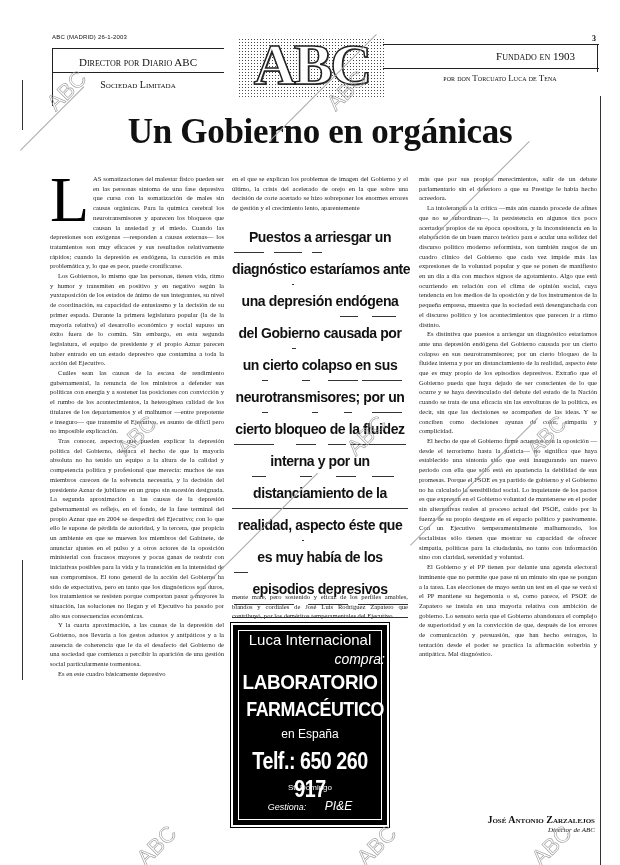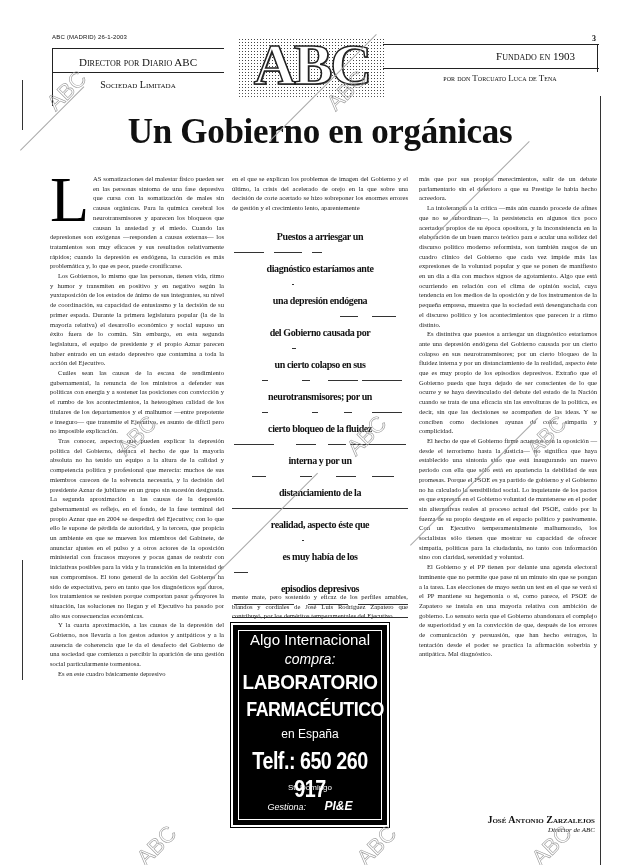--- a/index.html
+++ b/index.html
@@ -27,35 +27,35 @@
   .rule-left2 { left:22px; top:560px; height:120px; border-left:1px solid #333; }
   .headline { left:40px; top:112px; width:560px; text-align:center; font-size:35px; font-weight:bold; letter-spacing:-0.3px; }
   .col { font-size:6.6px; line-height:9.7px; text-align:justify; color:#222; }
   .col p { margin:0; text-indent:8px; }
   .col p.first { text-indent:0; }
   .col1 { left:50px; top:174px; width:174px; }
   .dropcap { float:left; font-size:64px; line-height:50px; margin:1px 4px 0 0; font-weight:normal; color:#000; }
   .col2top { left:232px; top:174px; width:176px; }
   .col3 { left:419px; top:174px; width:178px; }
   .pullquote { left:232px; top:228px; width:176px; text-align:center; }
-  .pq-line { font-size:10px; line-height:18px; font-weight:bold; font-family:Liberation Serif, serif; letter-spacing:-0.4px; height:18px; white-space:nowrap; }
+  .pq-line { font-size:14px; line-height:18px; font-weight:bold; font-family:Liberation Sans, sans-serif; letter-spacing:-0.4px; height:18px; white-space:nowrap; }
   .pq-sep { height:14px; position:relative; }
   .pq-sep i { position:absolute; top:6px; height:1px; background:#333; }
   .col2bot { left:232px; top:592px; width:176px; }
   .ad { left:233px; top:625px; width:150px; height:196px; background:#000; color:#fff; text-align:center; border:2px solid #000; outline:1px solid #000; outline-offset:2px; font-family:"Liberation Sans", sans-serif; }
   .ad-inner { position:absolute; left:3px; top:3px; right:3px; bottom:3px; border:1px solid #fff; }
   .ad-l1 { position:absolute; left:0; right:0; top:4px; font-size:15px; }
-  .ad-l2 { position:absolute; left:0; right:0; top:24px; font-size:14px; font-style:italic; }
+  .ad-l2 { position:absolute; left:0; right:0; top:24px; font-size:14px; font-style:italic;text-align:right; }
   .ad-l3 { position:absolute; left:0; right:0; top:43px; font-size:21px; font-weight:bold; letter-spacing:-0.4px; font-family:"Liberation Sans Narrow","Liberation Sans",sans-serif; transform:scaleX(0.9); }
   .ad-l4 { position:absolute; left:0; right:0; top:70px; font-size:21px; font-weight:bold; letter-spacing:-0.6px; transform:scaleX(0.85); }
   .ad-l5 { position:absolute; left:0; right:0; top:100px; font-size:12px; }
   .ad-l6 { position:absolute; left:0; right:0; top:120px; font-size:24px; font-weight:bold; letter-spacing:-0.6px; transform:scaleX(0.82); }
   .ad-l7 { position:absolute; left:0; right:0; top:156px; font-size:8px; }
   .ad-l8 { position:absolute; left:0; right:0; top:172px; font-size:9px; font-style:italic; }
-  .ad-logo { font-style:italic; font-weight:bold; font-size:12px; margin-left:16px;text-align:center; }
+  .ad-logo { font-style:italic; font-weight:normal; font-size:12px; margin-left:16px;text-align:center; }
   .signature { left:430px; top:814px; width:165px; text-align:right; font-variant:small-caps; font-weight:bold; font-size:10px; }
   .sig-role { left:430px; top:826px; width:165px; text-align:right; font-style:italic; font-size:7px; }
   .wm { font-family:"Liberation Sans", sans-serif; color:rgba(0,0,0,0); -webkit-text-stroke:0.6px #999; font-size:22px; transform:rotate(-45deg); transform-origin:left bottom; }
   .wm-line { height:0; border-top:0.6px solid #aaa; transform:rotate(-45deg); transform-origin:left top; }
 </style>
 </head>
 <body>
 
 <div class="abs dateline">ABC (MADRID) 26-1-2003</div>
 <div class="abs pagenum">3</div>
@@ -163,21 +163,21 @@
     </div>
 </div>
 
 <div class="abs col col2bot">
   <p class="first">mente mate, pero sostenido y eficaz de los perfiles amables, blandos y cordiales de José Luis Rodríguez Zapatero que contribuyó, por los deméritos temperamentales del Ejecutivo</p>
 </div>
 
 <div class="abs" style="left:232px;top:617px;width:176px;border-top:1px solid #333;"></div>
 <div class="abs ad">
   <div class="ad-inner"></div>
-  <div class="ad-l1">Algo Internacional</div>
+  <div class="ad-l1">Luca Internacional</div>
   <div class="ad-l2">compra:</div>
   <div class="ad-l3">LABORATORIO</div>
   <div class="ad-l4">FARMACÉUTICO</div>
   <div class="ad-l5">en España</div>
   <div class="ad-l6">Telf.: 650 260 917</div>
   <div class="ad-l7">St. Domingo</div>
   <div class="ad-l8">
     <span>Gestiona:</span>
     <span class="ad-logo">PI&amp;E</span>
   </div>

